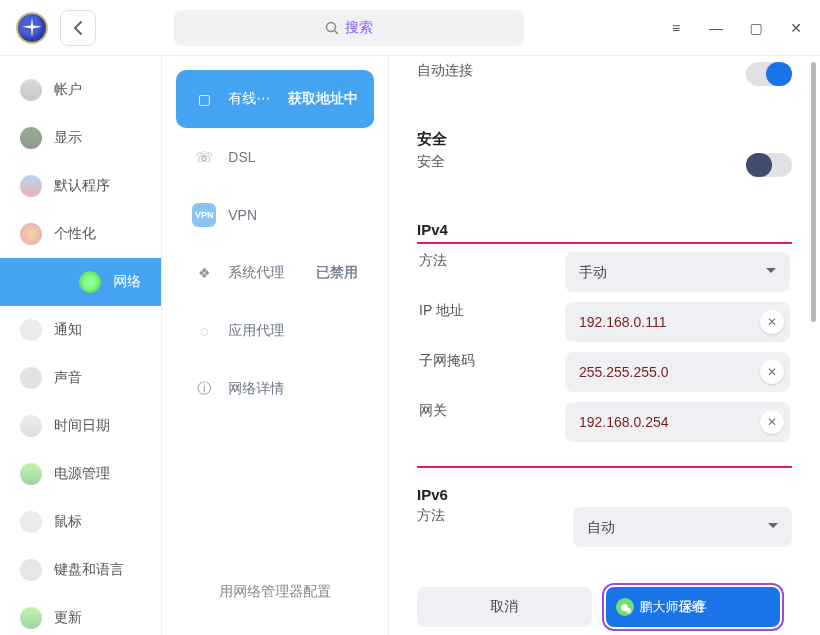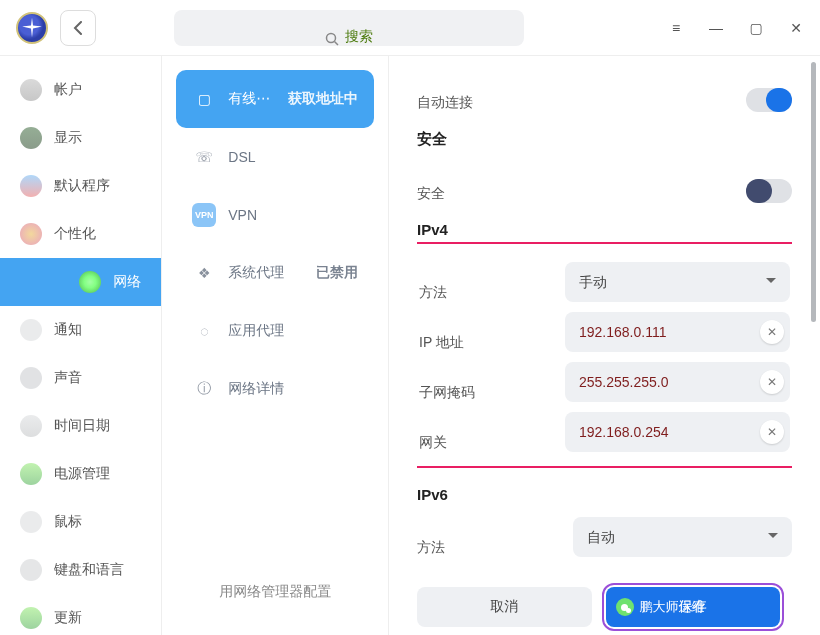--- a/index.html
+++ b/index.html
@@ -2,21 +2,21 @@
 <html><head>
 <meta charset="utf-8">
 <style>
   * { box-sizing: border-box; margin: 0; padding: 0; font-family: -apple-system, "Segoe UI", sans-serif; }
   body { width: 820px; height: 635px; overflow: hidden; background: #fff; font-size: 14px; color: #333; }
   .app { display: flex; flex-direction: column; height: 100%; }
   .titlebar { display: flex; align-items: center; height: 56px; border-bottom: 1px solid #eee; padding: 0 16px; gap: 12px; }
   .logo { width: 32px; height: 32px; border-radius: 50%; background: radial-gradient(circle at 40% 40%, #4a5ed4 40%, #2c3ea8 60%); border: 2px solid #d1c27a; position: relative; }
   .logo::after { content:""; position:absolute; inset:4px; border-radius:50%; background: #fff; clip-path: polygon(50% 0,55% 40%,100% 45%,55% 55%,50% 100%,45% 55%,0 45%,45% 40%);}
   .back-btn { width: 36px; height: 36px; border: 1px solid #ddd; border-radius: 8px; background: #fff; display: flex; align-items: center; justify-content: center; cursor: pointer; }
-  .searchbar { flex: 0 0 350px; margin: 0 auto; background: #f0f1f3; border-radius: 8px; height: 36px; display: flex; align-items: flex-end; justify-content: center; color: #4d7c0f; gap: 6px; }
+  .searchbar { flex: 0 0 350px; margin: 0 auto; background: #f0f1f3; border-radius: 8px; height: 36px; display: flex; align-items: center; justify-content: center; color: #8b5cf6; gap: 6px; }
   .win-controls { margin-left: auto; display: flex; align-items: center; gap: 24px; color: #555; }
   .win-icon { width: 16px; text-align: center; cursor: pointer; }
 
   .body { display: flex; flex: 1; min-height: 0; }
 
   .sidebar { width: 178px; border-right: 1px solid #eee; overflow-y: auto; padding-top: 10px; }
   .side-item { display: flex; align-items: center; gap: 12px; height: 48px; padding: 0 20px; color: #555; cursor: pointer; position: relative; }
   .side-item.active { background: #44a4f2; color: #fff; justify-content: flex-end; }
   .side-item.active .side-icon { filter: brightness(1.3); }
   .side-icon { width: 22px; height: 22px; border-radius: 50%; flex-shrink: 0; opacity: 0.55; display:flex;align-items:center;justify-content:center;font-size:13px;}
@@ -29,21 +29,21 @@
   .mid-item .mid-status { font-size: 14px; opacity: .9; font-weight: bold; }
   .mid-icon { width: 24px; height: 24px; display: flex; align-items: center; justify-content: center; font-size: 14px; opacity:.8;}
   .mid-icon.box { background:#6fb7f5; color:#fff; border-radius:6px; font-size:9px; font-weight:600;}
   .mid-item.selected .mid-icon { color: #fff; opacity:1;}
   .mid-footer { margin-top: auto; text-align: center; color: #888; padding: 20px 0; cursor: pointer; }
 
   .detail { flex: 1; position: relative; padding: 6px 28px 0 28px; display: flex; flex-direction: column; }
   .scroll { overflow-y: auto; flex: 1; padding-bottom: 80px; }
   .scroll::-webkit-scrollbar{width:0;}
   .scrollbar-thumb { position:absolute; right:4px; top:6px; width:5px; height:260px; background:#b5b8bc; border-radius:3px;}
-  .row { display: flex; align-items: flex-end; min-height: 50px; gap: 36px; }
+  .row { display: flex; align-items: flex-start; min-height: 50px; gap: 36px; }
   .row-label { flex: 0 0 120px; color: #555; }
   .section-h { font-weight: 600; color: #222; margin-top: 18px; margin-bottom: 4px; font-size: 15px;}
   .toggle { width: 46px; height: 24px; background: #dfe1e5; border-radius: 12px; position: relative; cursor: pointer; margin-left: auto; }
   .toggle .knob { width: 26px; height: 24px; background: #1a73e8; border-radius: 12px; position: absolute; right: 0; top: 0; }
   .toggle.dark .knob { background: #414b6e; left: 0; right: auto; width:26px;}
   .redbox { border: 2px solid #e91e63; padding: 8px 10px 14px 10px; margin-left: -10px; margin-right: -10px;}
   .redbox .row-label{flex:0 0 110px;}
   .sel { flex: 1; background: #eef0f3; border: none; height: 40px; border-radius: 8px; padding: 0 14px; color: #444; font-size: 14px; appearance: none; position: relative; }
   .sel-wrap { position: relative; flex: 1; display: flex; }
   .sel-wrap::after { content: ""; position: absolute; right: 14px; top: 16px; border: 5px solid transparent; border-top-color: #666; pointer-events: none; }

